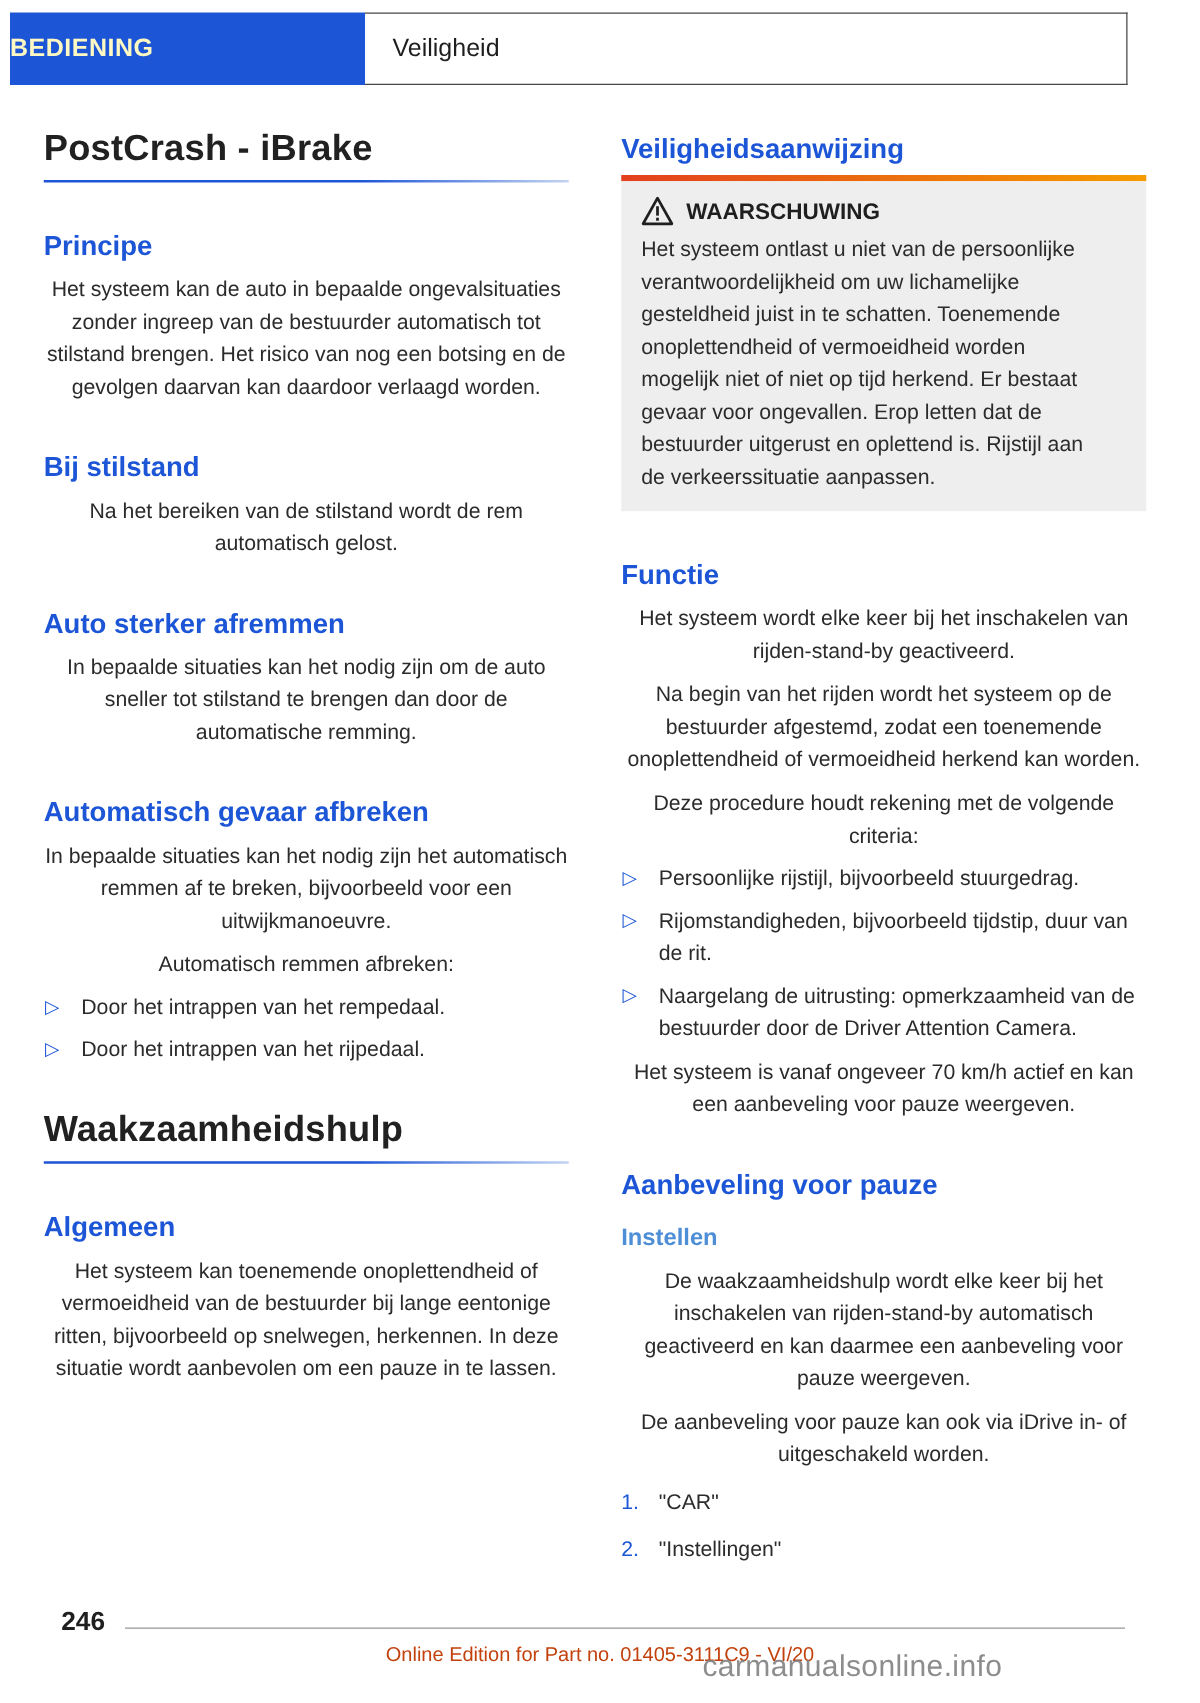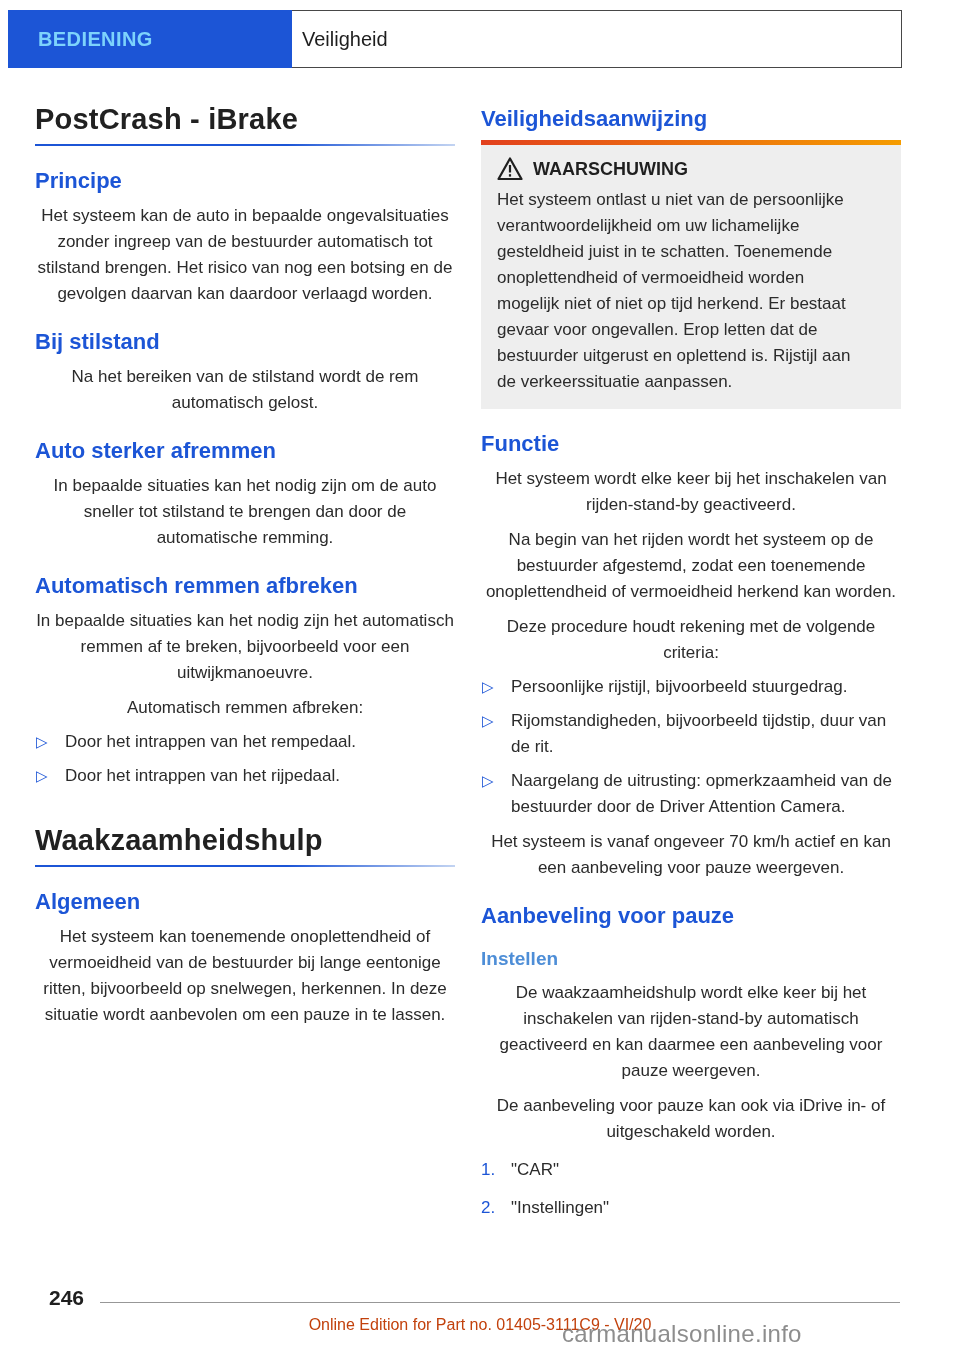--- a/index.html
+++ b/index.html
@@ -3,39 +3,39 @@
 <meta charset="utf-8">
 <style>
   * { margin:0; padding:0; box-sizing:border-box; }
   html, body { background:#ffffff; }
   body {
     width:960px; height:1362px; position:relative; overflow:hidden;
     font-family:"Liberation Sans", sans-serif; color:#2b2b2b;
   }
   .header { display:flex; margin:10px 58px 0 8px; height:58px; }
   .badge {
-    width:284px; background:var(--primary-blue, #1c55d6); color:#7dd3fc;
+    width:284px; background:var(--primary-blue, #1c55d6); color:#fef9c3;
     font-size:20px; font-weight:bold; letter-spacing:.4px;
-    display:flex; align-items:center; padding-left:30px; flex:none;
+    display:flex; align-items:center; flex:none;
   }
   .chapter-box {
     flex:1; border:1px solid #474747; border-left:none;
-    display:flex; align-items:center; padding-left:10px;
+    display:flex; align-items:center; padding-left:22px;
     font-size:20px; color:#1e1e1e;
   }
-  .content { display:flex; gap:26px; padding:34px 0 0 35px; }
+  .content { display:flex; gap:42px; padding:34px 0 0 35px; }
   .col { width:420px; flex:none; }
 
   h1.doc { font-size:29px; font-weight:bold; color:#212121; letter-spacing:.2px; line-height:34px; }
   h1.doc.h1-later { margin-top:34px; }
   .rule-blue {
     height:2px; margin-top:8px;
     background:linear-gradient(90deg, var(--primary-blue, #1c55d6) 0%, var(--primary-blue, #1c55d6) 60%, #c3d4f2 100%);
   }
-  h2.doc { font-size:22px; font-weight:bold; color:var(--primary-blue, #1c55d6); margin-top:22px; line-height:26px; }
+  h2.doc { font-size:22px; font-weight:bold; color:var(--primary-blue, #1c55d6); margin-top:38px; line-height:26px; }
   h2.doc.first { margin-top:4px; }
   h3.doc-sub { font-size:19px; font-weight:bold; color:var(--light-blue, #4e8ed7); margin-top:18px; line-height:24px; }
   p.doc { font-size:17px; line-height:26px; margin-top:9px; color:#2b2b2b;text-align:center; }
 
   .rule-orange {
     height:5px; margin-top:8px;
     background:linear-gradient(90deg, var(--alert-bar-left, #e2401d), var(--alert-bar-right, #f59c00));
   }
   .warnbox { background:var(--warning-bg, #eeeeee); margin-top:0; padding:12px 32px 14px 16px; }
   .warnhead { display:flex; align-items:center; gap:10px; font-size:18px; font-weight:bold; color:#1f1f1f; }
@@ -77,21 +77,21 @@
 
       <h2 class="doc">Principe</h2>
       <p class="doc">Het systeem kan de auto in bepaalde ongevalsituaties zonder ingreep van de bestuurder automatisch tot stilstand brengen. Het risico van nog een botsing en de gevolgen daarvan kan daardoor verlaagd worden.</p>
 
       <h2 class="doc">Bij stilstand</h2>
       <p class="doc">Na het bereiken van de stilstand wordt de rem automatisch gelost.</p>
 
       <h2 class="doc">Auto sterker afremmen</h2>
       <p class="doc">In bepaalde situaties kan het nodig zijn om de auto sneller tot stilstand te brengen dan door de automatische remming.</p>
 
-      <h2 class="doc">Automatisch remmen afbreken</h2>
+      <h2 class="doc">Automatisch gevaar afbreken</h2>
       <p class="doc">In bepaalde situaties kan het nodig zijn het automatisch remmen af te breken, bijvoorbeeld voor een uitwijkmanoeuvre.</p>
       <p class="doc">Automatisch remmen afbreken:</p>
 
       <div class="bullet">
         <span class="marker"></span>
         <span class="btext">Door het intrappen van het rempedaal.</span>
       </div>
       <div class="bullet">
         <span class="marker"></span>
         <span class="btext">Door het intrappen van het rijpedaal.</span>

